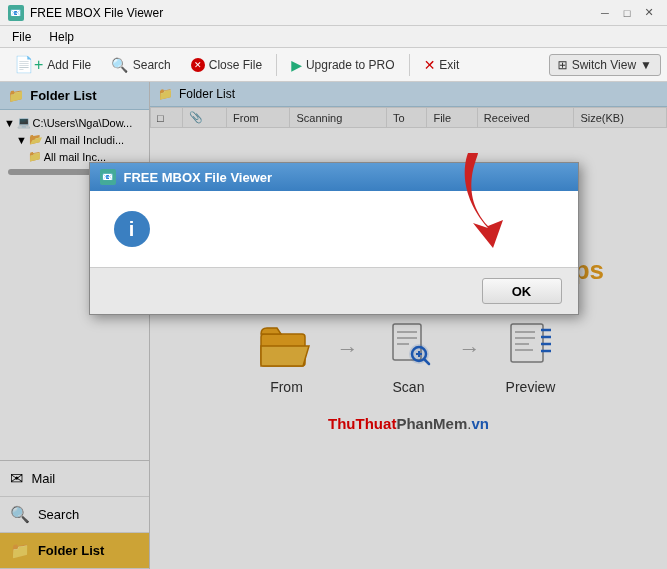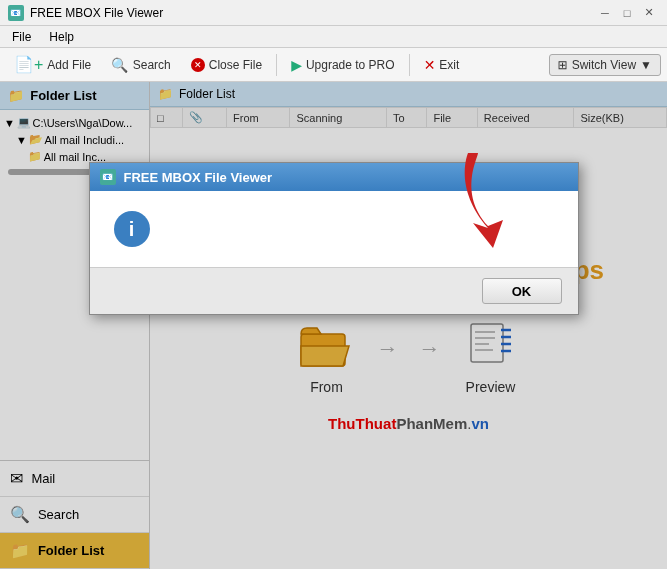--- a/index.html
+++ b/index.html
@@ -479,20 +479,36 @@
               <rect x="2" y="14" width="44" height="32" rx="3" fill="#f0a820" stroke="#c07800" stroke-width="1.5"></rect>
               <path d="M2 14 Q2 8 8 8 L18 8 L22 14 Z" fill="#f0a820" stroke="#c07800" stroke-width="1.5"></path>
               <path d="M2 26 L50 26 L44 46 H2 Z" fill="#f4be40" stroke="#c07800" stroke-width="1.5"></path>
             </svg>
           </div>
           <span class="step-label">From</span>
         </div>
 
         <span class="arrow-icon">→</span>
 
+        <div class="step">
+          <div class="step-icon">
+            <svg width="48" height="48" viewBox="0 0 48 48" fill="none">
+              <rect x="8" y="4" width="28" height="36" rx="2" fill="white" stroke="#888" stroke-width="1.5"></rect>
+              <line x1="12" y1="12" x2="32" y2="12" stroke="#aaa" stroke-width="1.5"></line>
+              <line x1="12" y1="18" x2="32" y2="18" stroke="#aaa" stroke-width="1.5"></line>
+              <line x1="12" y1="24" x2="24" y2="24" stroke="#aaa" stroke-width="1.5"></line>
+              <circle cx="34" cy="34" r="10" fill="#2266cc" opacity="0.15"></circle>
+              <circle cx="34" cy="34" r="7" fill="none" stroke="#2266cc" stroke-width="2.5"></circle>
+              <line x1="39" y1="39" x2="44" y2="44" stroke="#2266cc" stroke-width="2.5" stroke-linecap="round"></line>
+              <line x1="31" y1="34" x2="37" y2="34" stroke="#2266cc" stroke-width="2"></line>
+              <line x1="34" y1="31" x2="34" y2="37" stroke="#2266cc" stroke-width="2"></line>
+            </svg>
+          </div>
+          <span class="step-label">Scan</span>
+        </div>
 
         <span class="arrow-icon">→</span>
 
         <div class="step">
           <div class="step-icon">
             <svg width="48" height="48" viewBox="0 0 48 48" fill="none">
               <rect x="4" y="4" width="32" height="38" rx="2" fill="white" stroke="#888" stroke-width="1.5"></rect>
               <line x1="8" y1="12" x2="28" y2="12" stroke="#aaa" stroke-width="1.5"></line>
               <line x1="8" y1="18" x2="28" y2="18" stroke="#aaa" stroke-width="1.5"></line>
               <line x1="8" y1="24" x2="22" y2="24" stroke="#aaa" stroke-width="1.5"></line>

